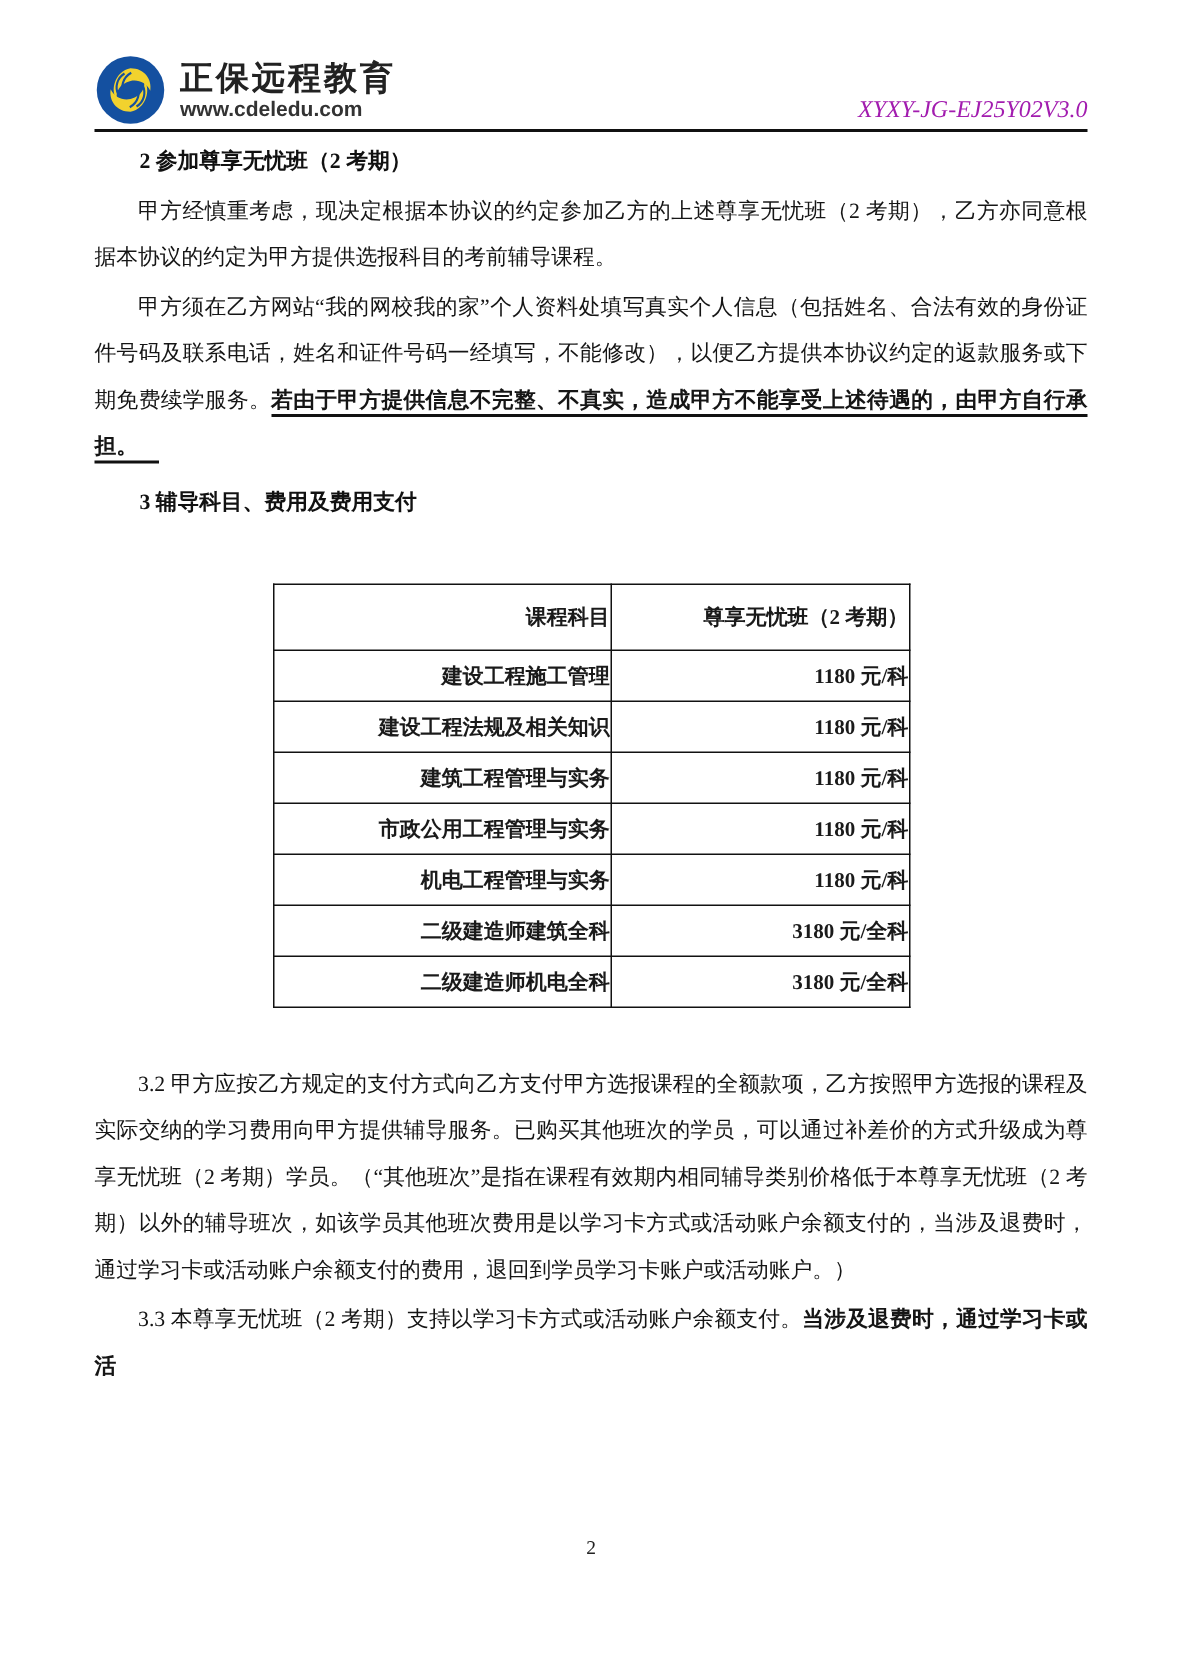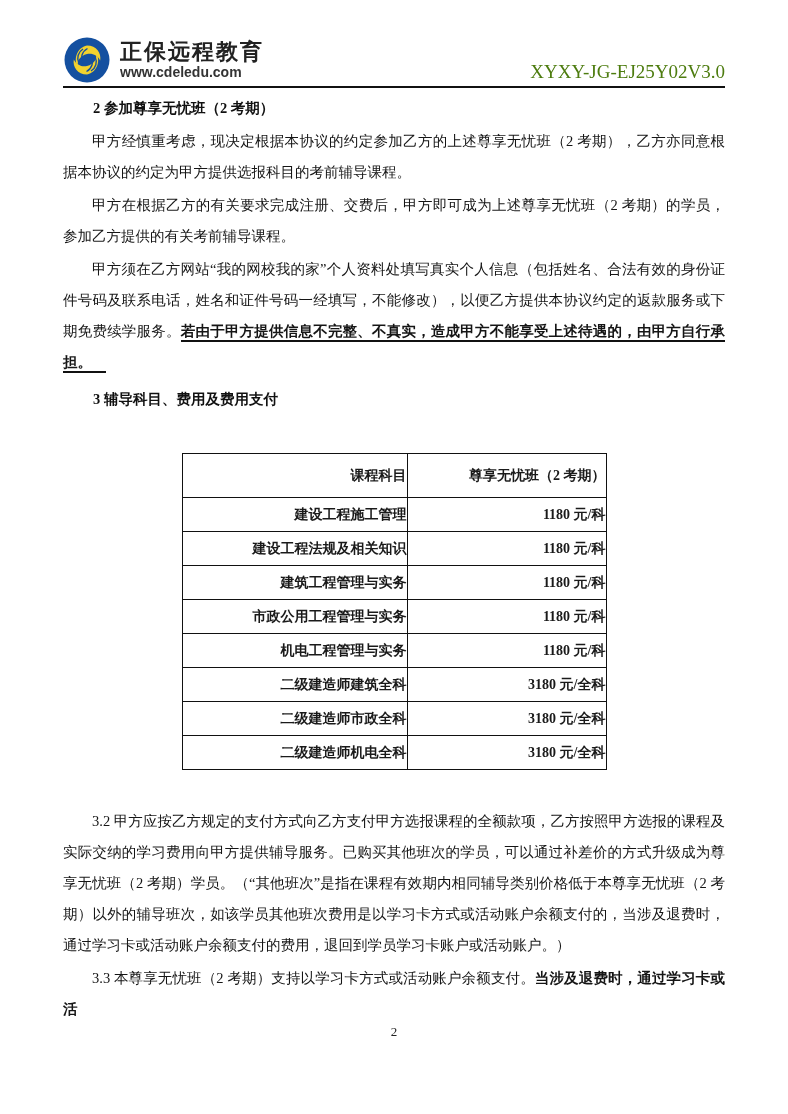--- a/index.html
+++ b/index.html
@@ -23,21 +23,21 @@
   .brand-name {
     font-family: "Liberation Sans", "DejaVu Sans", sans-serif;
     font-weight: bold; font-size: 22px; color: #222; letter-spacing: 2px;
   }
   .brand-url {
     font-family: "Liberation Sans", "DejaVu Sans", sans-serif;
     font-weight: bold; font-size: 14px; color: #333; margin-top: 2px;
   }
   .doc-code {
     font-family: "Liberation Serif", "DejaVu Serif", serif;
-    font-size: 19px; color: #4d7c0f; padding-bottom: 1px;
+    font-size: 16px; color: #a21caf; padding-bottom: 1px; font-style: italic;
   }
   .hdr-rule { border: none; border-top: 2.2px solid #111; margin-top: 2px; }
   
   .body-txt { font-size: 14.5px; line-height: 31px; text-align: justify; color: #151515; }
   .h-num { font-weight: bold; font-size: 14.5px; line-height: 31px; padding-left: 30px; color: #111; }
   .sec2-h { margin-top: 5px; }
   .sec3-h { margin-top: 6px; }
   p.para { text-indent: 2em; margin-top: 2px; }
   .bold { font-weight: bold; }
   .bold-underline {
@@ -96,21 +96,20 @@
       </div>
     </div>
     <div class="doc-code">XYXY-JG-EJ25Y02V3.0</div>
   </div>
   <hr class="hdr-rule">
 
   <div class="h-num sec2-h">2 参加尊享无忧班（2 考期）</div>
 
   <div class="body-txt">
     <p class="para">甲方经慎重考虑，现决定根据本协议的约定参加乙方的上述尊享无忧班（2 考期），乙方亦同意根据本协议的约定为甲方提供选报科目的考前辅导课程。</p>
-    <p class="para">甲方在根据乙方的有关要求完成注册、交费后，甲方即可成为上述尊享无忧班（2 考期）的学员，参加乙方提供的有关考前辅导课程。</p>
     <p class="para"><span>甲方须在乙方网站“我的网校我的家”个人资料处填写真实个人信息（包括姓名、合法有效的身份证件号码及联系电话，姓名和证件号码一经填写，不能修改），以便乙方提供本协议约定的返款服务或下期免费续学服务。</span><span class="bold-underline">若由于甲方提供信息不完整、不真实，造成甲方不能享受上述待遇的，由甲方自行承担。</span></p>
   </div>
 
   <div class="h-num sec3-h">3 辅导科目、费用及费用支付</div>
 
 
   <table class="fee">
     <colgroup>
         <col class="c1">
         <col class="c2">
@@ -140,24 +139,20 @@
       </tr>
       <tr>
         <td>机电工程管理与实务</td>
         <td>1180 元/科</td>
       </tr>
       <tr>
         <td>二级建造师建筑全科</td>
         <td>3180 元/全科</td>
       </tr>
       <tr>
-        <td>二级建造师市政全科</td>
-        <td>3180 元/全科</td>
-      </tr>
-      <tr>
         <td>二级建造师机电全科</td>
         <td>3180 元/全科</td>
       </tr>
     </tbody>
   </table>
 
   <div class="body-txt after-table">
     <p class="para">3.2 甲方应按乙方规定的支付方式向乙方支付甲方选报课程的全额款项，乙方按照甲方选报的课程及实际交纳的学习费用向甲方提供辅导服务。已购买其他班次的学员，可以通过补差价的方式升级成为尊享无忧班（2 考期）学员。（“其他班次”是指在课程有效期内相同辅导类别价格低于本尊享无忧班（2 考期）以外的辅导班次，如该学员其他班次费用是以学习卡方式或活动账户余额支付的，当涉及退费时，通过学习卡或活动账户余额支付的费用，退回到学员学习卡账户或活动账户。）</p>
     <p class="para p33"><span>3.3 本尊享无忧班（2 考期）支持以学习卡方式或活动账户余额支付。</span><span class="bold">当涉及退费时，通过学习卡或活</span></p>
   </div>

